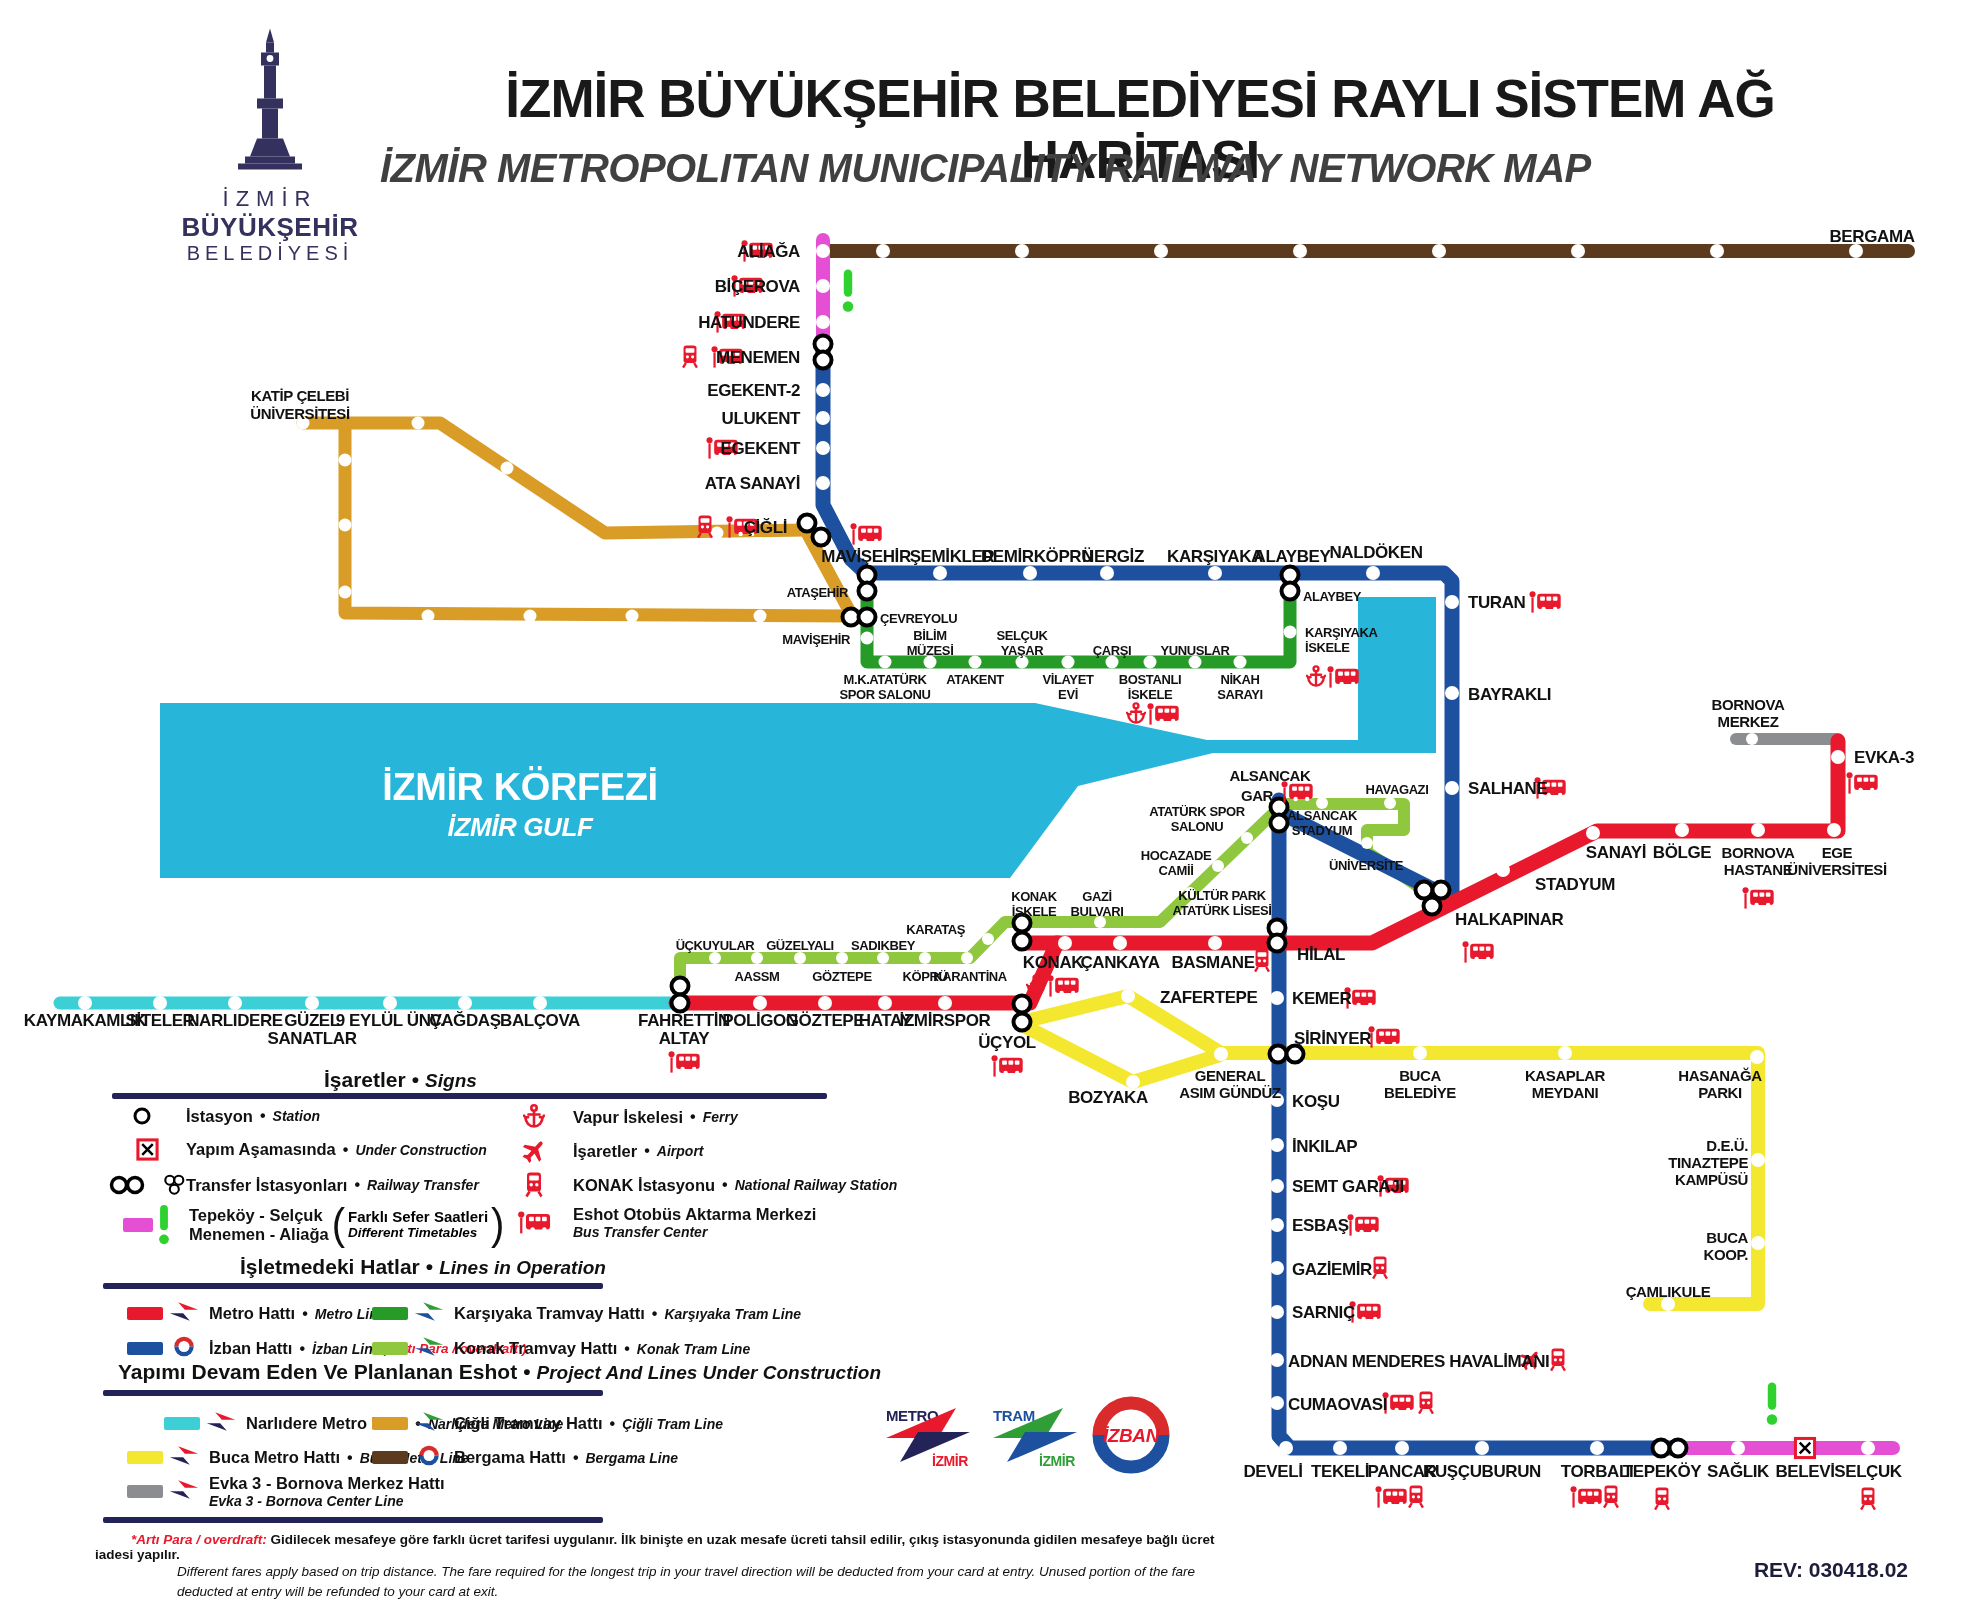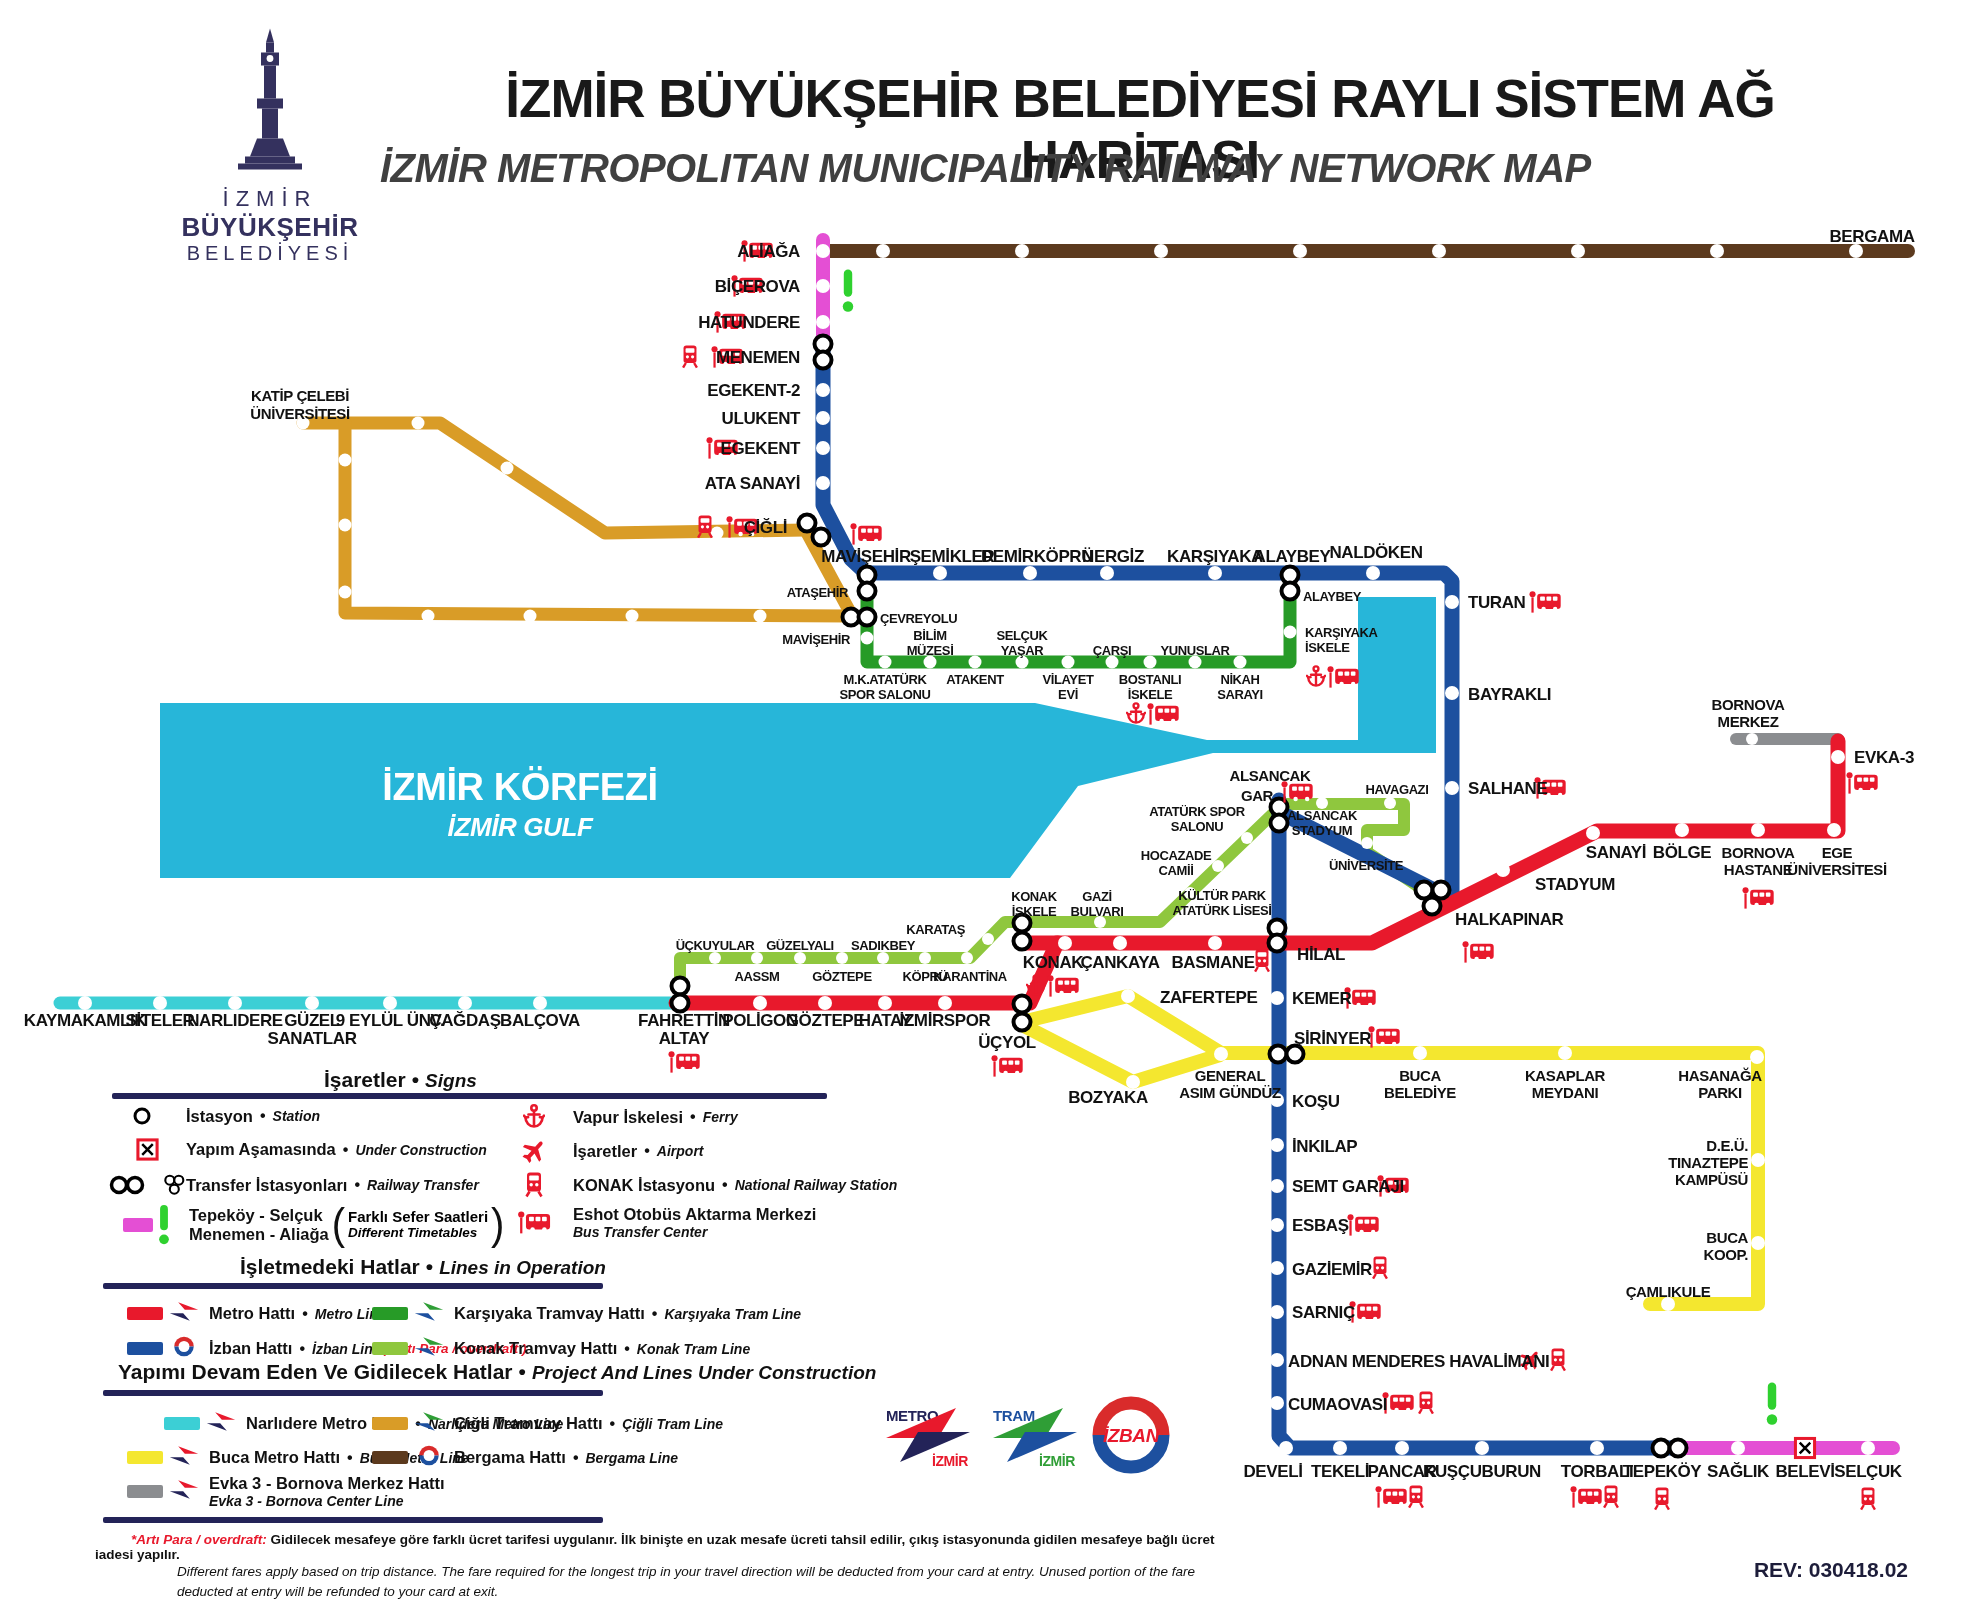--- a/index.html
+++ b/index.html
@@ -628,21 +628,21 @@
           <span><svg class="mini" width="30" height="23" viewBox="0 0 36 26">
               <use href="#sym-tram-mini"></use>
             </svg></span>
           <span class="tr">Konak Tramvay Hattı</span>
           <span class="bullet">•</span>
           <i class="en">Konak Tram Line</i>
         </div>
       </div>
 
     <div class="lhead" style="left:28px;top:298px;">
-      <span>Yapımı Devam Eden Ve Gidilecek Hatlar</span><span class="bullet">•</span><i>Project And Lines Under Construction</i>
+      <span>Yapımı Devam Eden Ve Planlanan Eshot</span><span class="bullet">•</span><i>Project And Lines Under Construction</i>
     </div>
     <div class="bar" style="left:13px;top:328px;width:500px;"></div>
     <div id="con-left">
         <div class="lrow" style="left: 37px; top: 348px; padding-left: 37px;">
           <span class="swatch" style="background: rgb(60, 207, 213);"></span>
           <span><svg class="mini" width="30" height="23" viewBox="0 0 36 26">
               <use href="#sym-metro-mini"></use>
             </svg></span>
           <span class="tr">Narlıdere Metro Hattı</span>
           <span class="bullet">•</span>

